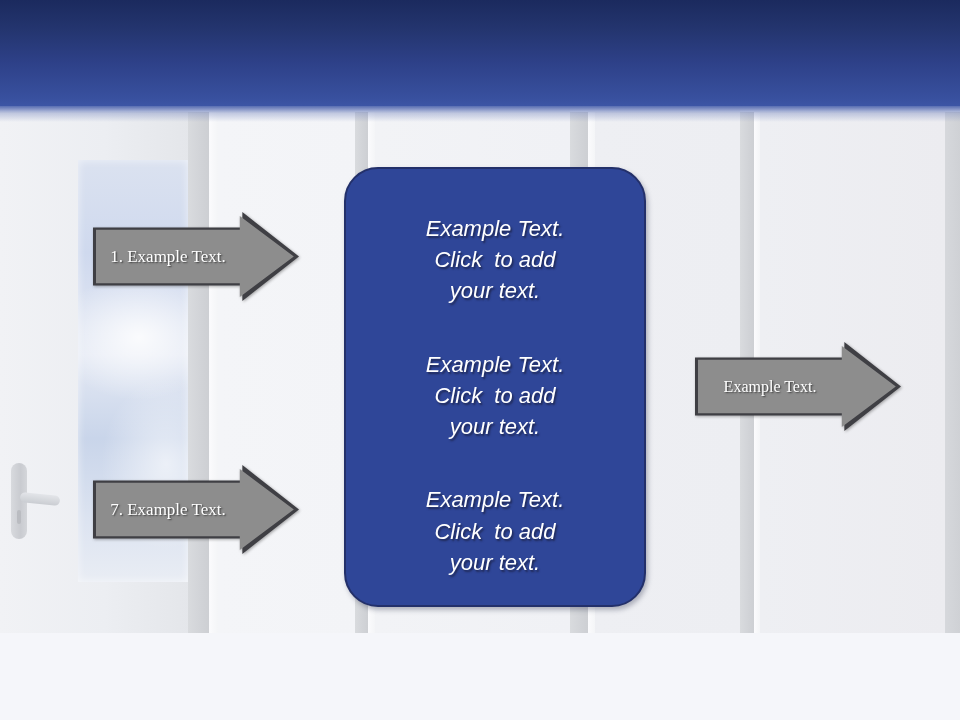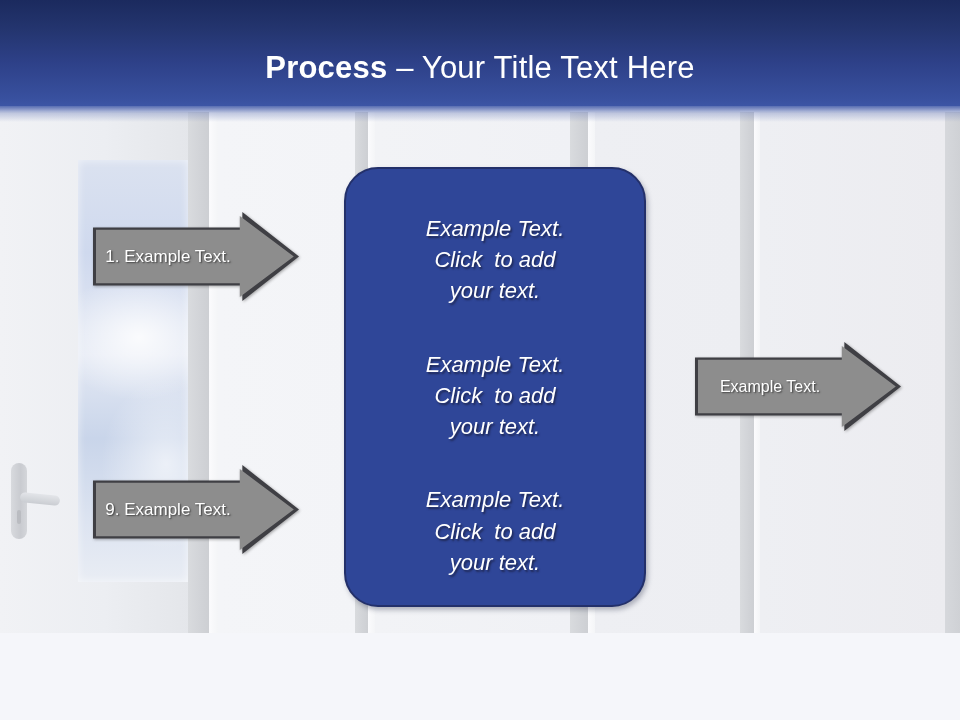--- a/index.html
+++ b/index.html
@@ -166,20 +166,21 @@
     position: absolute;
     inset: 0;
     display: flex;
     align-items: center;
     justify-content: center;
     padding-right: 56px;
     color: #ffffff;
     font-size: 17px;
     text-shadow: 1.2px 1.2px 1.6px rgba(45,45,45,0.8);
     box-sizing: border-box;
+    font-family: Liberation Serif, serif;
   }
 
   #arrow1 { left: 93px;  top: 212px; width: 206px; height: 89px; }
   #arrow2 { left: 93px;  top: 340px; width: 206px; height: 88px; }
   #arrow3 { left: 93px;  top: 465px; width: 206px; height: 89px; }
   #arrow4 { left: 695px; top: 342px; width: 206px; height: 89px; }
   #arrow4 .arrow-text { font-size: 16px; }
 
   
   .blue-box {
@@ -241,33 +242,32 @@
     <div class="stripe-white" style="left:588px; width:7px;"></div>
 
     <div class="stripe-grey" style="left:740px; width:14px;"></div>
     <div class="stripe-white" style="left:754px; width:6px;"></div>
   </div>
 
   <div class="bg-bottom"></div>
 
   <div class="header"></div>
   <div class="header-fade"></div>
-  <div class="title"><span class="t-bold">Process</span><span class="t-light"> – Your Title Text Here</span></div>
 
   <div class="arrow-wrap" id="arrow1">
     <div class="arrow-body"></div>
     <div class="arrow-inner"></div>
     <div class="arrow-text">1. Example Text.</div>
   </div>
 
 
   <div class="arrow-wrap" id="arrow3">
     <div class="arrow-body"></div>
     <div class="arrow-inner"></div>
-    <div class="arrow-text">9. Example Text.</div>
+    <div class="arrow-text">7. Example Text.</div>
   </div>
 
   <div class="blue-box">
     <div class="blue-block">
       <span class="blue-line">Example Text.</span>
       <span class="blue-line">Click  to add</span>
       <span class="blue-line">your text.</span>
     </div>
     <div class="blue-block">
       <span class="blue-line">Example Text.</span>

